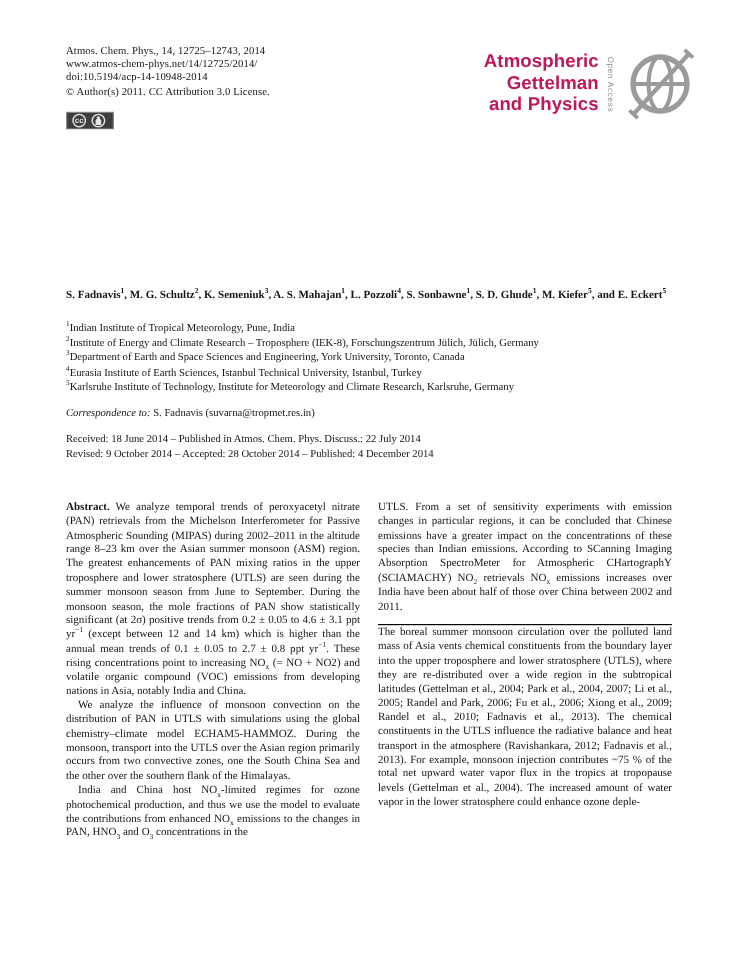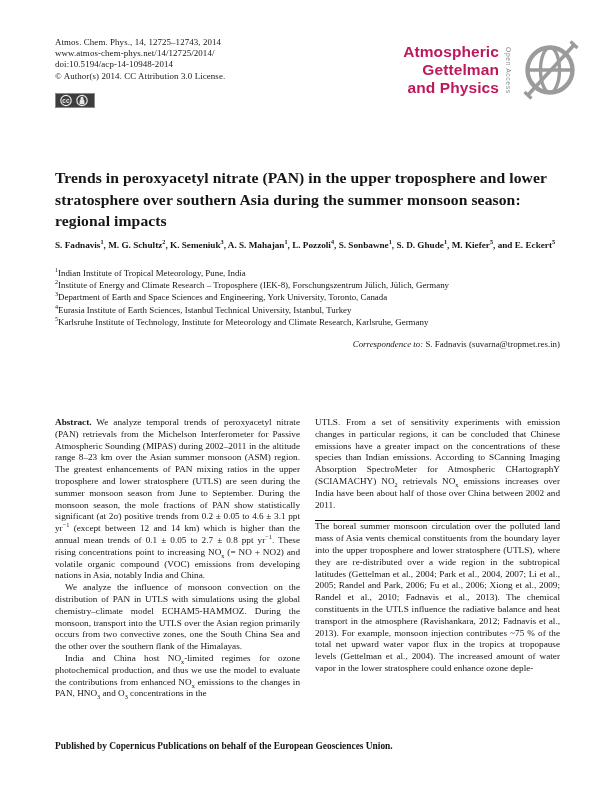--- a/index.html
+++ b/index.html
@@ -43,21 +43,20 @@
     position:absolute; top:239px; left:55px; width:505px;
     font-size:9.2px; font-weight:bold; line-height:12.6px;
   }
   .affiliations {
     position:absolute; top:267px; left:55px; width:505px;
     font-size:8.9px; line-height:12.2px;
   }
   .correspondence {
     position:absolute; top:339px; left:55px; width:505px;
     font-size:8.9px;
-    text-align:right;
   }
   .correspondence .ital { font-style:italic; }
   .dates {
     position:absolute; top:359px; left:55px; width:505px;
     font-size:8.9px; line-height:12.6px;
   }
 
   
   .columns {
     position:absolute; top:417px; left:55px; width:505px;
@@ -79,21 +78,21 @@
 </style>
 </head>
 <body>
 
 <div class="page">
 
   <div class="citation">
     <div>Atmos. Chem. Phys., 14, 12725–12743, 2014</div>
     <div>www.atmos-chem-phys.net/14/12725/2014/</div>
     <div>doi:10.5194/acp-14-10948-2014</div>
-    <div>© Author(s) 2014. CC Attribution 3.0 License.</div>
+    <div>© Author(s) 2011. CC Attribution 3.0 License.</div>
     <svg class="cc-badge" width="40" height="15" viewBox="0 0 40 15">
       <rect x="0.5" y="0.5" width="39" height="14" fill="#3d3d3d" stroke="#8a8a8a"></rect>
       <circle cx="11" cy="7.5" r="5.2" fill="none" stroke="#e6e6e6" stroke-width="1.2"></circle>
       <text x="11" y="9.8" font-size="6.5" fill="#e6e6e6" text-anchor="middle" font-family="Liberation Sans, sans-serif" font-weight="bold">cc</text>
       <circle cx="27" cy="7.5" r="5.2" fill="none" stroke="#e6e6e6" stroke-width="1.2"></circle>
       <circle cx="27" cy="5.2" r="1.4" fill="#e6e6e6"></circle>
       <path d="M24.6 11.2 v-3.2 a2.4 2 0 0 1 4.8 0 v3.2 z" fill="#e6e6e6"></path>
     </svg>
   </div>
 
@@ -109,45 +108,47 @@
         <line x1="13" y1="61" x2="59" y2="11" stroke-width="3.6"></line>
         <line x1="55.5" y1="7.5" x2="62.5" y2="14" stroke-width="3.2"></line>
         <line x1="9.5" y1="58" x2="16.5" y2="64.5" stroke-width="3.2"></line>
         <circle cx="35" cy="36" r="22.5" stroke-width="4.4"></circle>
         <ellipse cx="35" cy="36" rx="9.5" ry="22.5" stroke-width="3.4"></ellipse>
         <line x1="13.5" y1="36" x2="56.5" y2="36" stroke-width="3.4"></line>
       </g>
     </svg>
   </div>
 
-  <h1 class="title">Trends in peroxyacetyl nitrate (PAN) in the upper troposphere and lower stratosphere over southern Asia during the summer monsoon season: regional impacts</h1>
 
   <div class="authors">S. Fadnavis<sup>1</sup>, M. G. Schultz<sup>2</sup>, K. Semeniuk<sup>3</sup>, A. S. Mahajan<sup>1</sup>, L. Pozzoli<sup>4</sup>, S. Sonbawne<sup>1</sup>, S. D. Ghude<sup>1</sup>, M. Kiefer<sup>5</sup>, and E. Eckert<sup>5</sup></div>
 
   <div class="affiliations">
     <div><sup>1</sup>Indian Institute of Tropical Meteorology, Pune, India</div>
     <div><sup>2</sup>Institute of Energy and Climate Research – Troposphere (IEK-8), Forschungszentrum Jülich, Jülich, Germany</div>
     <div><sup>3</sup>Department of Earth and Space Sciences and Engineering, York University, Toronto, Canada</div>
     <div><sup>4</sup>Eurasia Institute of Earth Sciences, Istanbul Technical University, Istanbul, Turkey</div>
     <div><sup>5</sup>Karlsruhe Institute of Technology, Institute for Meteorology and Climate Research, Karlsruhe, Germany</div>
   </div>
 
   <div class="correspondence">
     <span class="ital">Correspondence to:</span><span> S. Fadnavis (suvarna@tropmet.res.in)</span>
   </div>
 
+  <div class="dates">
+    <div>Received: 18 June 2014 – Published in Atmos. Chem. Phys. Discuss.: 22 July 2014</div>
+    <div>Revised: 9 October 2014 – Accepted: 28 October 2014 – Published: 4 December 2014</div>
+  </div>
 
   <div class="columns">
     <div class="col">
       <p><span class="abs-label">Abstract.</span><span> We analyze temporal trends of peroxyacetyl nitrate (PAN) retrievals from the Michelson Interferometer for Passive Atmospheric Sounding (MIPAS) during 2002–2011 in the altitude range 8–23 km over the Asian summer monsoon (ASM) region. The greatest enhancements of PAN mixing ratios in the upper troposphere and lower stratosphere (UTLS) are seen during the summer monsoon season from June to September. During the monsoon season, the mole fractions of PAN show statistically significant (at 2σ) positive trends from 0.2 ± 0.05 to 4.6 ± 3.1 ppt yr<sup>−1</sup> (except between 12 and 14 km) which is higher than the annual mean trends of 0.1 ± 0.05 to 2.7 ± 0.8 ppt yr<sup>−1</sup>. These rising concentrations point to increasing NO<sub>x</sub> (= NO + NO2) and volatile organic compound (VOC) emissions from developing nations in Asia, notably India and China.</span></p>
       <p class="indent">We analyze the influence of monsoon convection on the distribution of PAN in UTLS with simulations using the global chemistry–climate model ECHAM5-HAMMOZ. During the monsoon, transport into the UTLS over the Asian region primarily occurs from two convective zones, one the South China Sea and the other over the southern flank of the Himalayas.</p>
       <p class="indent">India and China host NO<sub>x</sub>-limited regimes for ozone photochemical production, and thus we use the model to evaluate the contributions from enhanced NO<sub>x</sub> emissions to the changes in PAN, HNO<sub>3</sub> and O<sub>3</sub> concentrations in the</p>
     </div>
     <div class="col">
       <p>UTLS. From a set of sensitivity experiments with emission changes in particular regions, it can be concluded that Chinese emissions have a greater impact on the concentrations of these species than Indian emissions. According to SCanning Imaging Absorption SpectroMeter for Atmospheric CHartographY (SCIAMACHY) NO<sub>2</sub> retrievals NO<sub>x</sub> emissions increases over India have been about half of those over China between 2002 and 2011.</p>
       <hr class="sect-rule">
       <p>The boreal summer monsoon circulation over the polluted land mass of Asia vents chemical constituents from the boundary layer into the upper troposphere and lower stratosphere (UTLS), where they are re-distributed over a wide region in the subtropical latitudes (Gettelman et al., 2004; Park et al., 2004, 2007; Li et al., 2005; Randel and Park, 2006; Fu et al., 2006; Xiong et al., 2009; Randel et al., 2010; Fadnavis et al., 2013). The chemical constituents in the UTLS influence the radiative balance and heat transport in the atmosphere (Ravishankara, 2012; Fadnavis et al., 2013). For example, monsoon injection contributes ~75 % of the total net upward water vapor flux in the tropics at tropopause levels (Gettelman et al., 2004). The increased amount of water vapor in the lower stratosphere could enhance ozone deple-</p>
     </div>
   </div>
 
-  <div class="pub-footer">Published by Copernicus Publications on behalf of the European Geosciences Union.</div>
 
 </div>
 
 </body></html>

